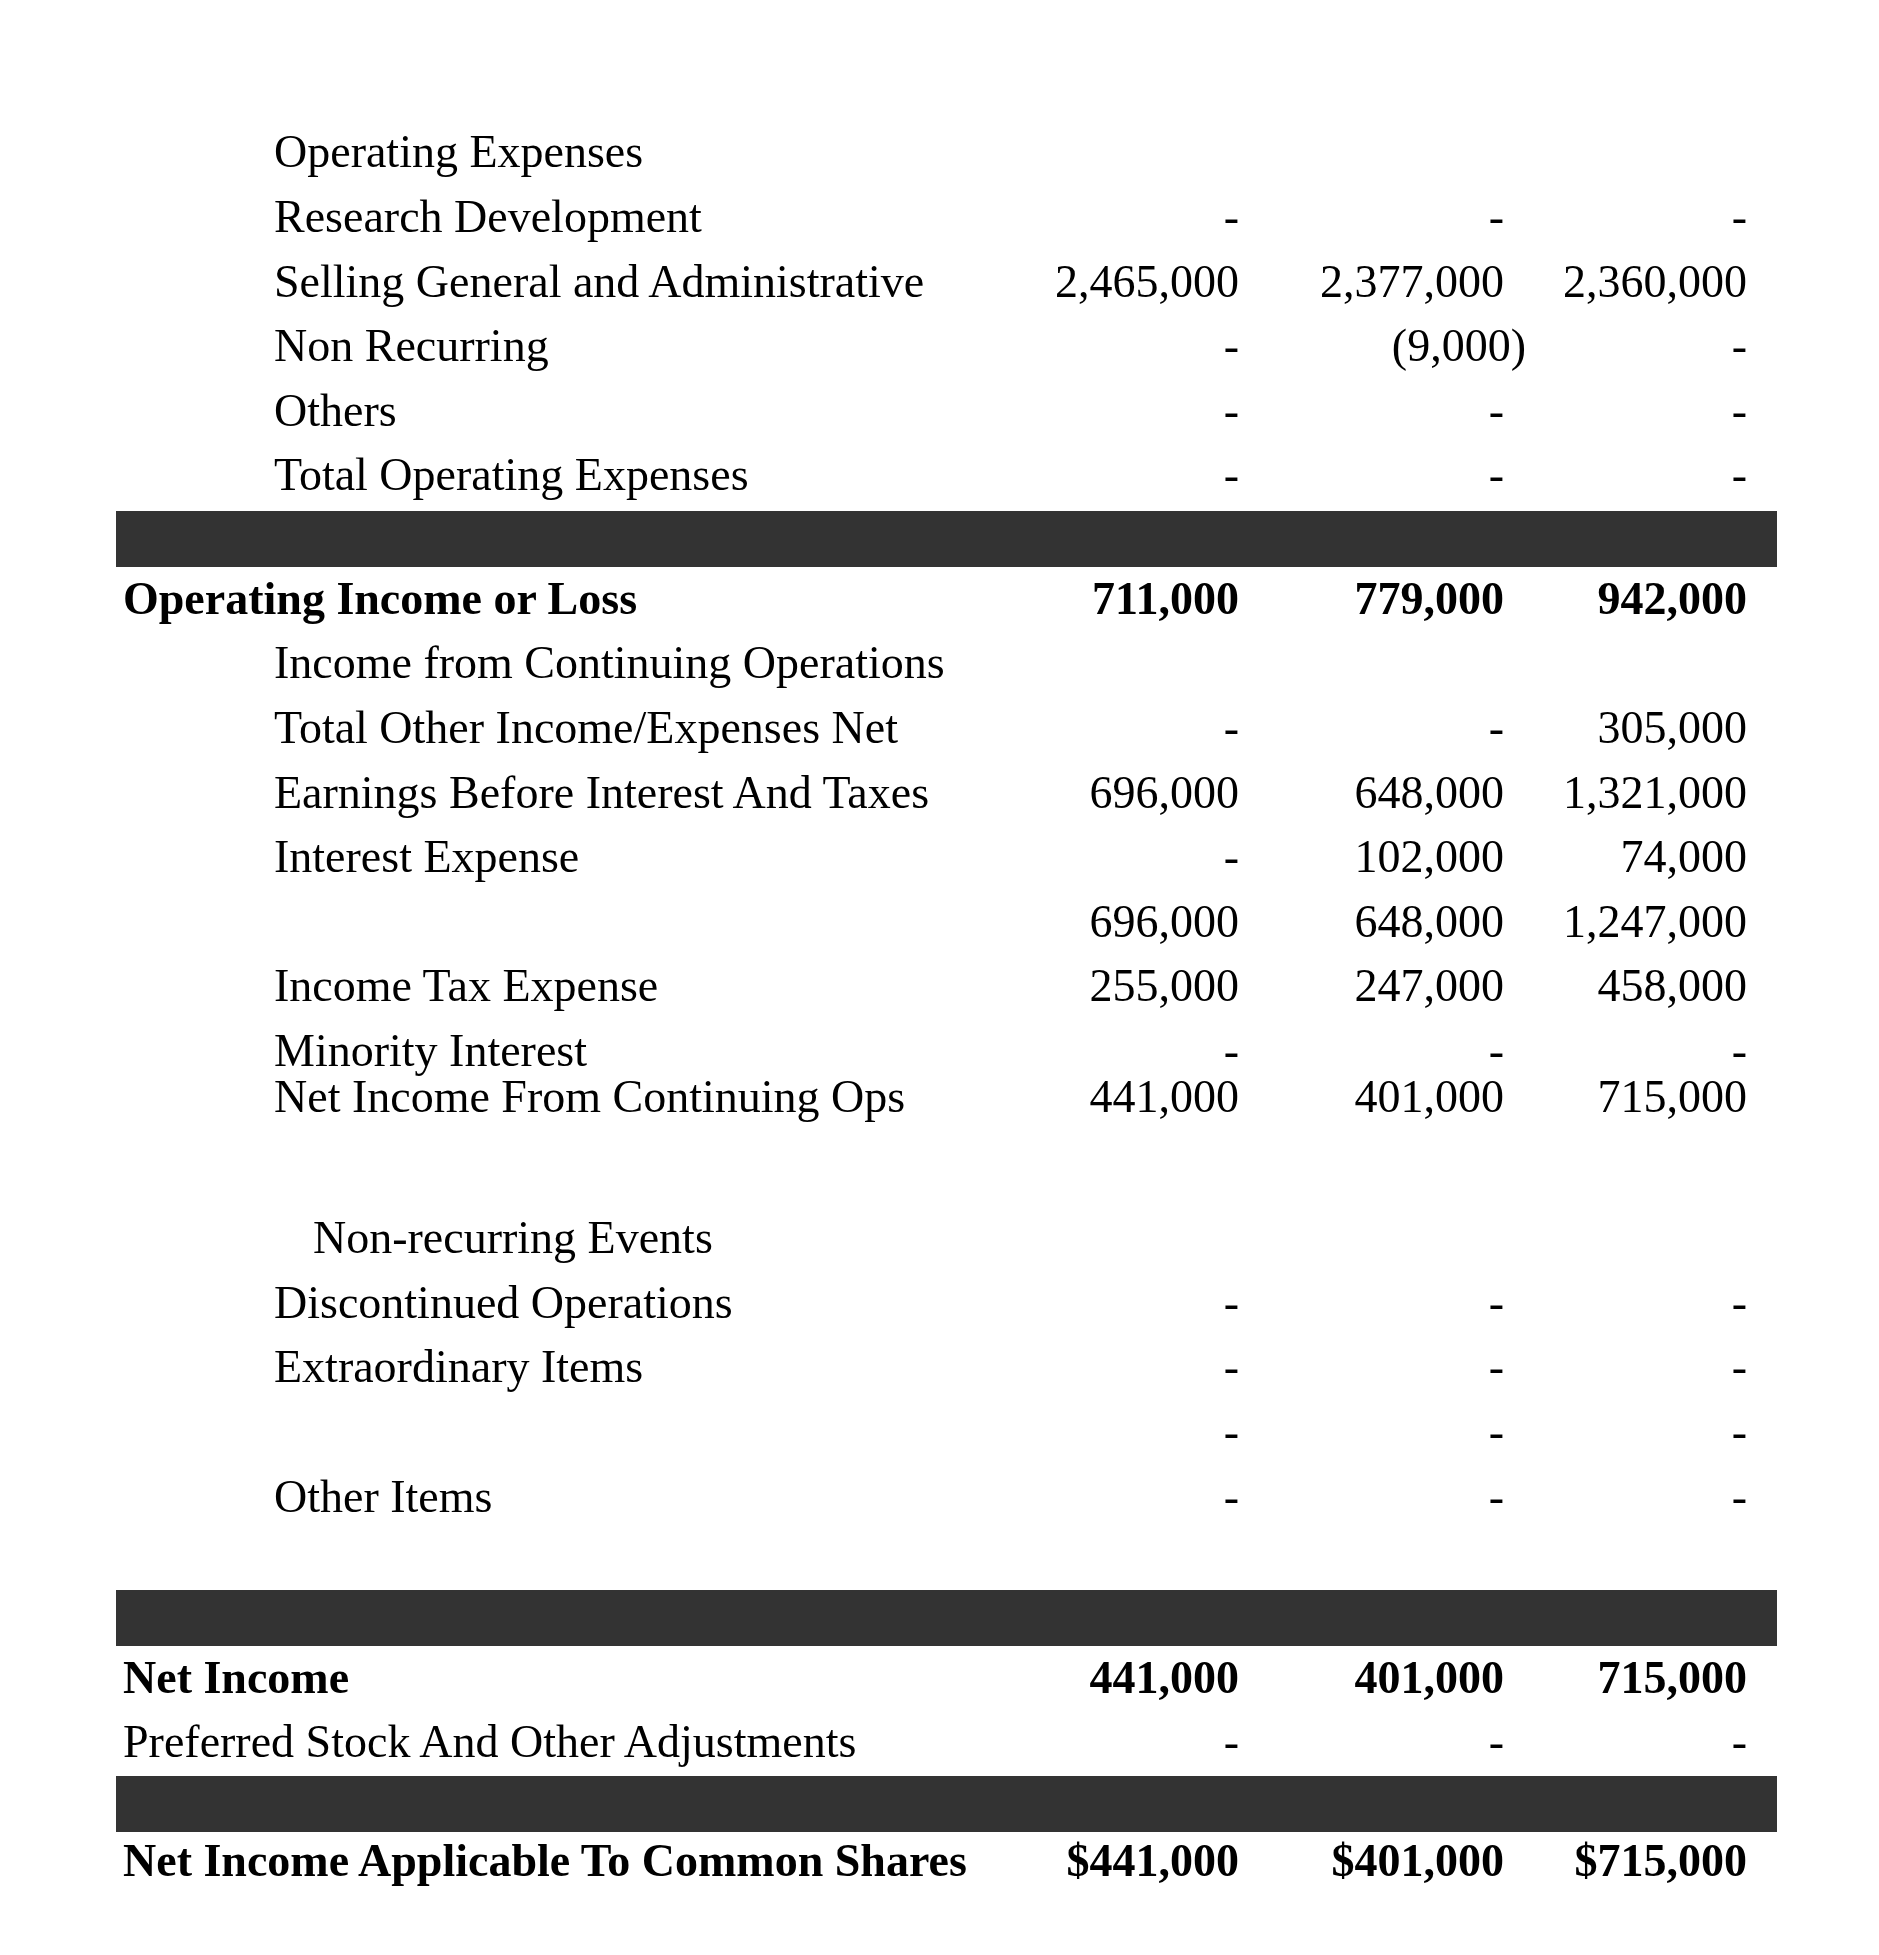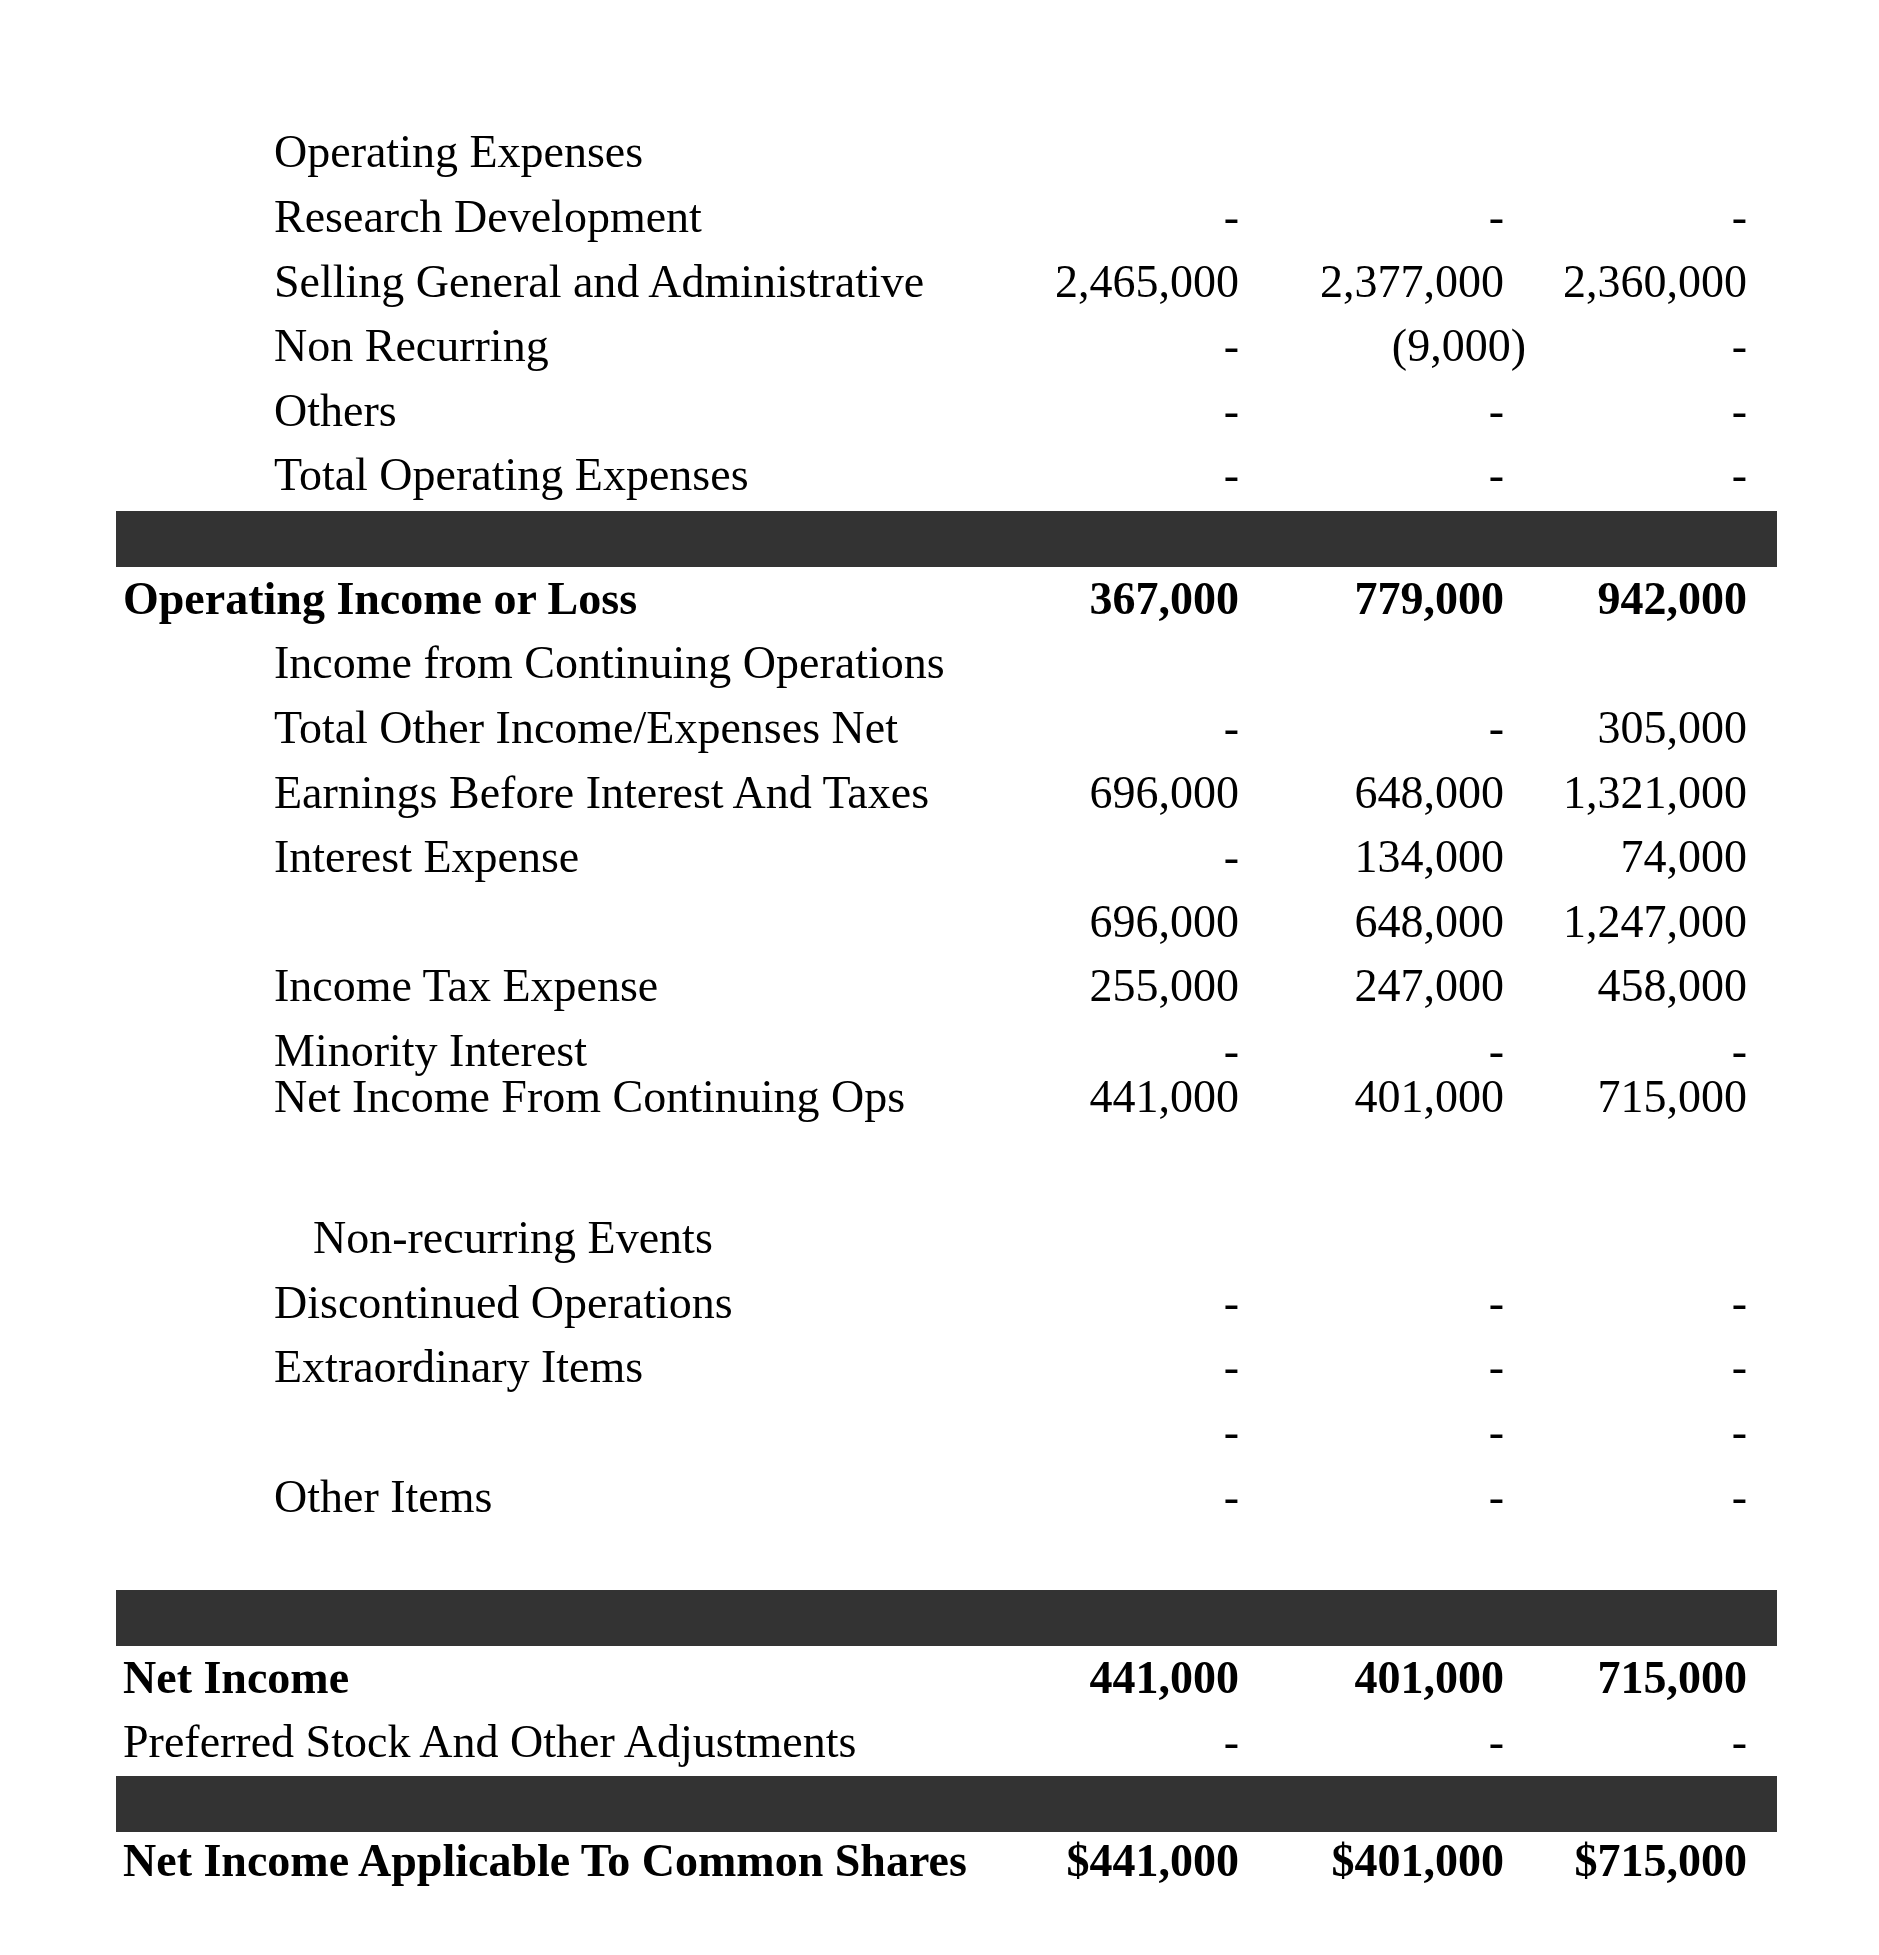--- a/index.html
+++ b/index.html
@@ -57,21 +57,21 @@
   <span class="label indent">Total Operating Expenses</span>
   <span class="val c1">-</span>
   <span class="val c2">-</span>
   <span class="val c3">-</span>
 </div>
 
 <div class="bar" style="top:511px;"></div>
 
 <div class="row bold" style="top:576px;">
   <span class="label flush">Operating Income or Loss</span>
-  <span class="val c1">367,000</span>
+  <span class="val c1">711,000</span>
   <span class="val c2">779,000</span>
   <span class="val c3">942,000</span>
 </div>
 
 <div class="row" style="top:640px;">
   <span class="label indent">Income from Continuing Operations</span>
 </div>
 
 <div class="row" style="top:705px;">
   <span class="label indent">Total Other Income/Expenses Net</span>
@@ -83,21 +83,21 @@
 <div class="row" style="top:770px;">
   <span class="label indent">Earnings Before Interest And Taxes</span>
   <span class="val c1">696,000</span>
   <span class="val c2">648,000</span>
   <span class="val c3">1,321,000</span>
 </div>
 
 <div class="row" style="top:834px;">
   <span class="label indent">Interest Expense</span>
   <span class="val c1">-</span>
-  <span class="val c2">134,000</span>
+  <span class="val c2">102,000</span>
   <span class="val c3">74,000</span>
 </div>
 
 <div class="row" style="top:899px;">
   <span class="val c1">696,000</span>
   <span class="val c2">648,000</span>
   <span class="val c3">1,247,000</span>
 </div>
 
 <div class="row" style="top:963px;">

